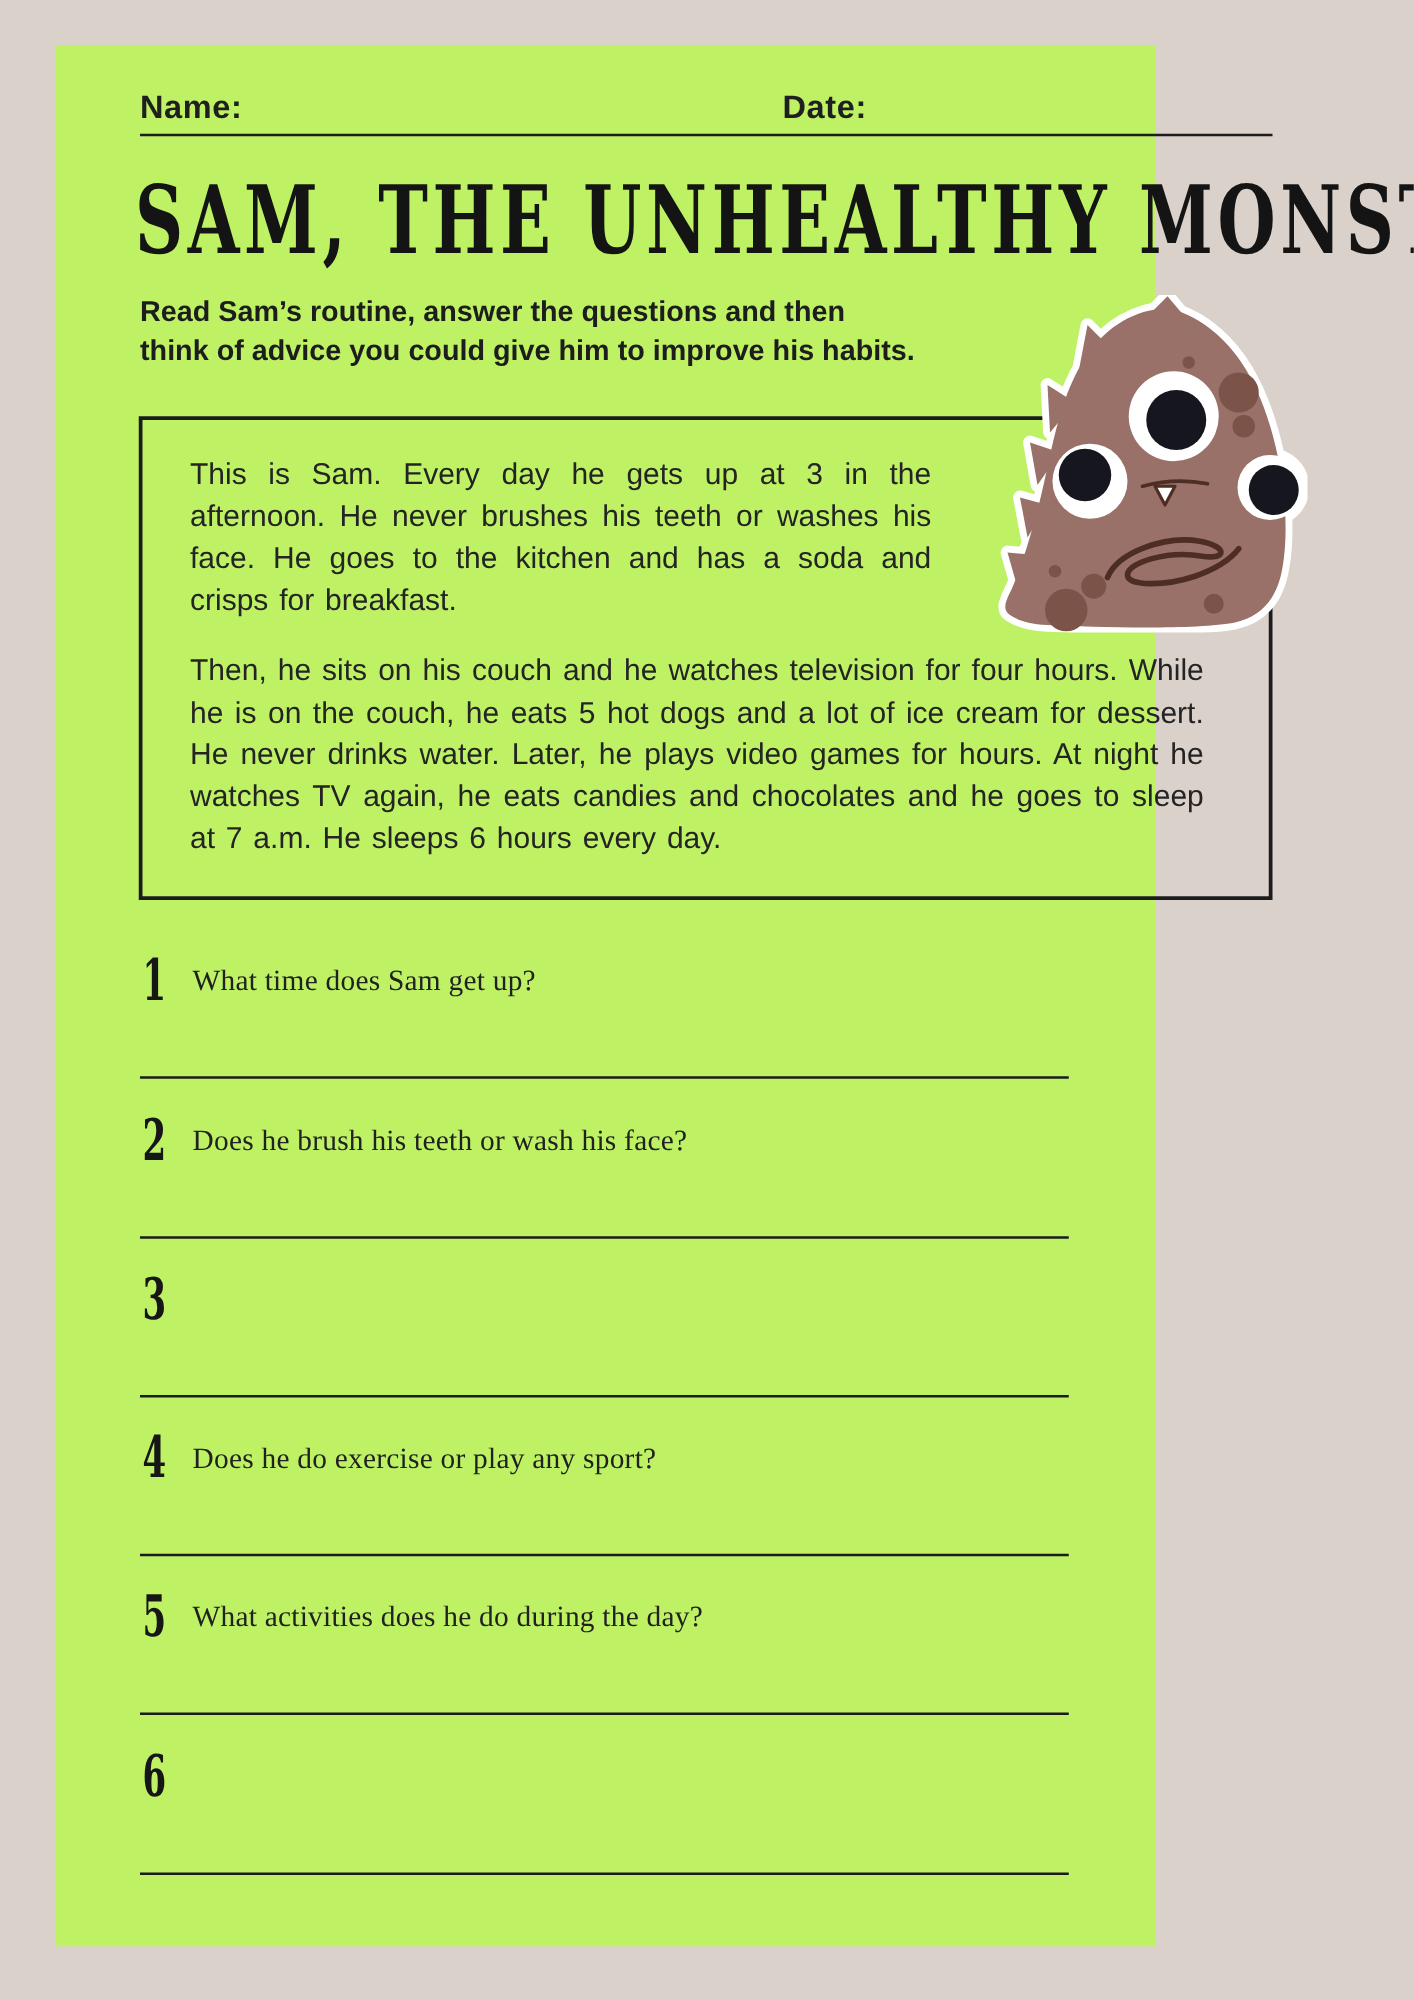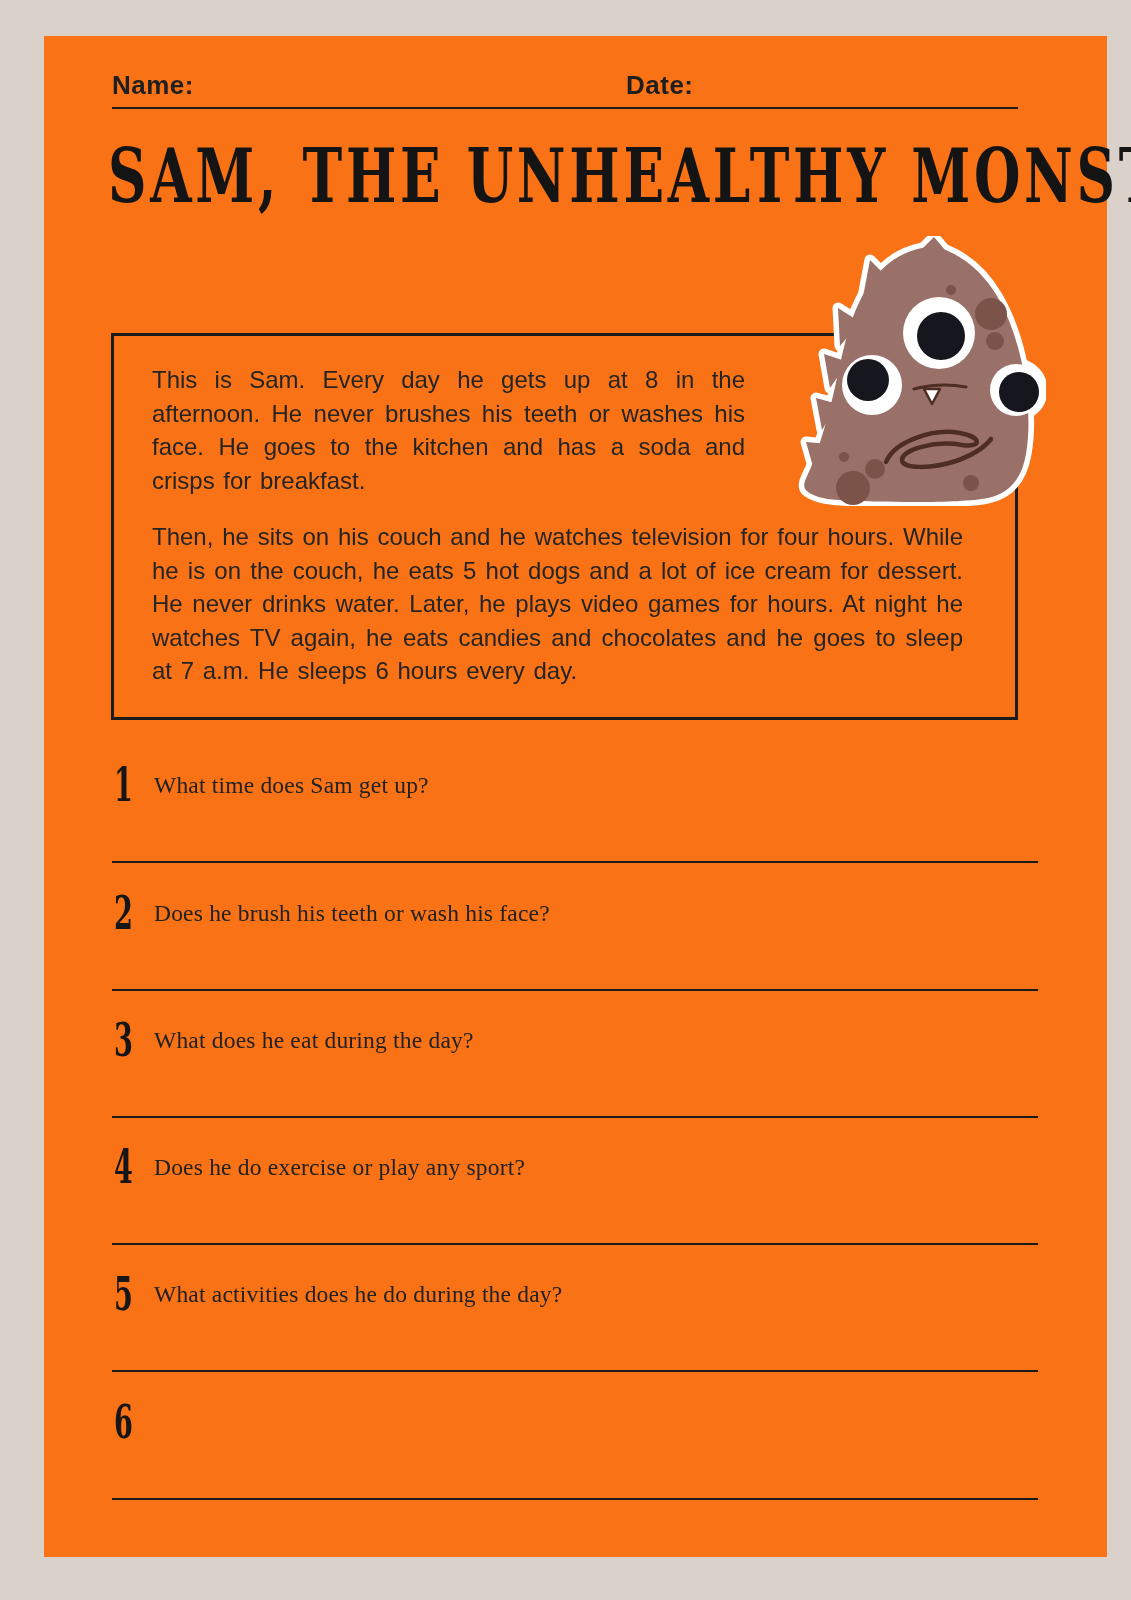--- a/index.html
+++ b/index.html
@@ -3,22 +3,22 @@
 <meta charset="utf-8">
 <style>
   html,body{margin:0;padding:0;}
   body{
     width:1131px;height:1600px;
     background:#dad1cb;
     font-family:"Liberation Sans","DejaVu Sans",sans-serif;
     overflow:hidden;position:relative;
   }
   .page{
-    position:absolute;left:44px;top:36px;width:1063px;height:1521px;
-    background:#f97316;
+    position:absolute;left:44px;top:36px;width:880px;height:1521px;
+    background:#bef264;
   }
   
   .hdr-label{
     position:absolute;top:34px;
     font-size:26px;font-weight:600;color:#1f1f1f;letter-spacing:0.5px;
   }
   .hdr-name{left:68px;}
   .hdr-date{left:582px;}
   .hdr-rule{
     position:absolute;top:71px;left:68px;width:906px;height:0;
@@ -72,23 +72,27 @@
 <body>
 
 <div class="page">
 
   <div class="hdr-label hdr-name">Name:</div>
   <div class="hdr-label hdr-date">Date:</div>
   <div class="hdr-rule"></div>
 
   <div class="title">SAM, THE UNHEALTHY MONSTER</div>
 
+  <div class="instructions">
+    <div>Read Sam’s routine, answer the questions and then</div>
+    <div>think of advice you could give him to improve his habits.</div>
+  </div>
 
   <div class="passage-box">
-    <p class="passage-p1">This is Sam. Every day he gets up at 8 in the afternoon. He never brushes his teeth or washes his face. He goes to the kitchen and has a soda and crisps for breakfast.</p>
+    <p class="passage-p1">This is Sam. Every day he gets up at 3 in the afternoon. He never brushes his teeth or washes his face. He goes to the kitchen and has a soda and crisps for breakfast.</p>
     <p class="passage-p2">Then, he sits on his couch and he watches television for four hours. While he is on the couch, he eats 5 hot dogs and a lot of ice cream for dessert. He never drinks water. Later, he plays video games for hours. At night he watches TV again, he eats candies and chocolates and he goes to sleep at 7 a.m. He sleeps 6 hours every day.</p>
   </div>
 
   <svg class="monster" viewBox="0 0 248 270" xmlns="http://www.w3.org/2000/svg">
 
     <g fill="#ffffff" stroke="#ffffff" stroke-width="11" stroke-linejoin="round">
       <path d="M 10 256 C 4 252 6 246 10 238 C 16 226 24 202 32 172 C 40 142 44 112 54 84 C 64 56 78 34 100 21 C 116 12 132 9 145 13 C 167 21 186 38 199 60 C 212 82 221 110 226 138 C 231 166 232 196 228 218 C 224 242 212 257 190 262 C 160 268 80 266 40 264 C 24 263 16 260 10 256 Z"></path>
       <path d="M 112 25 L 136 1 L 158 27 Z"></path>
       <path d="M 92 44 L 72 24 L 64 66 Z"></path>
       <path d="M 62 86 L 40 72 L 42 110 Z"></path>
@@ -148,21 +152,20 @@
     <div class="q-row">
       <span class="q-num">2</span>
       <span class="q-text">Does he brush his teeth or wash his face?</span>
     </div>
     <div class="q-line"></div>
   </div>
 
   <div class="question" style="top:981px">
     <div class="q-row">
       <span class="q-num">3</span>
-      <span class="q-text">What does he eat during the day?</span>
     </div>
     <div class="q-line"></div>
   </div>
 
   <div class="question" style="top:1108px">
     <div class="q-row">
       <span class="q-num">4</span>
       <span class="q-text">Does he do exercise or play any sport?</span>
     </div>
     <div class="q-line"></div>

